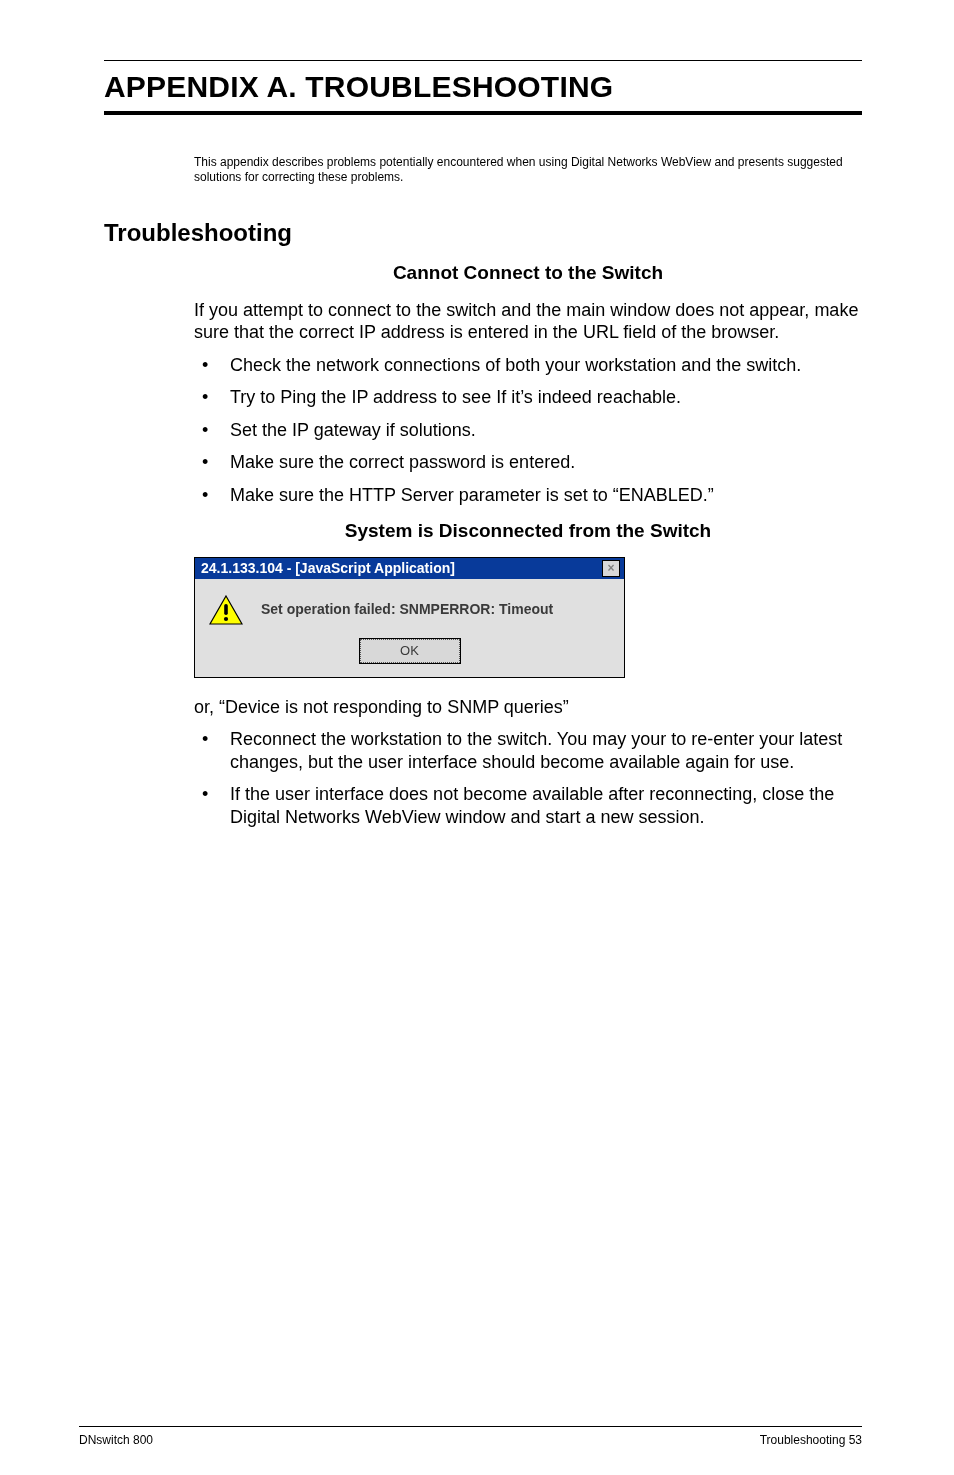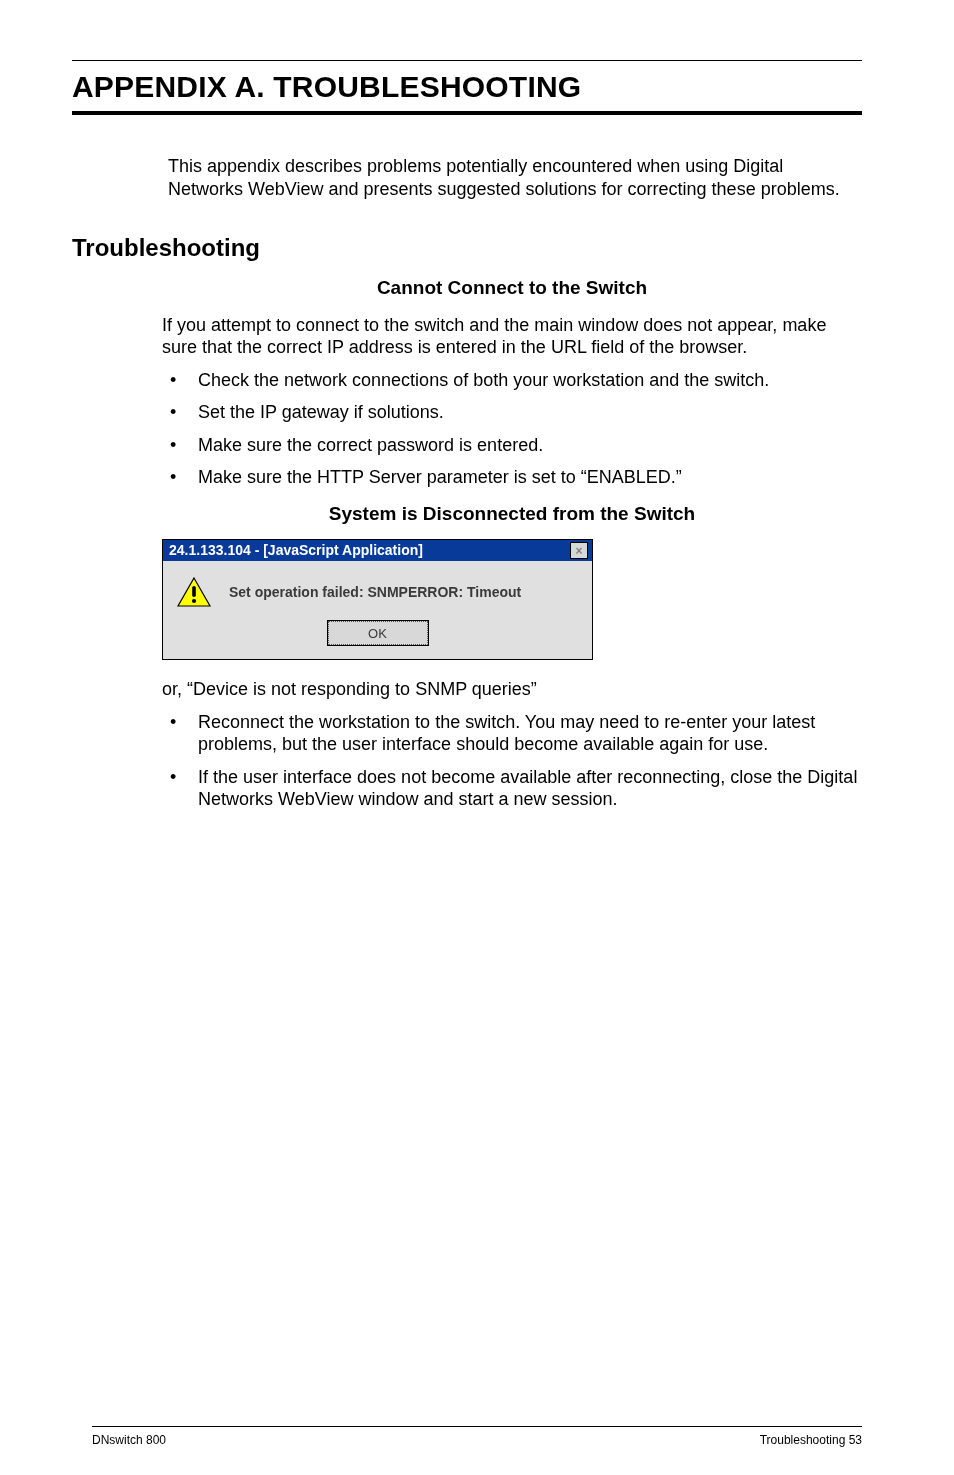--- a/index.html
+++ b/index.html
@@ -1,41 +1,41 @@
 <!DOCTYPE html>
 <html><head>
 <meta charset="utf-8">
 <style>
   * { box-sizing: border-box; margin: 0; padding: 0; }
   html, body { width: 954px; background: #fff; }
   body { font-family: Arial, Helvetica, sans-serif; color: #000; font-size: 18px; line-height: 1.2; }
-  .page { width: 954px; min-height: 1475px; padding: 60px 92px 30px 72px; position: relative; }
+  .page { width: 954px; min-height: 1475px; padding: 60px 92px 30px 104px; position: relative; }
   .rule-thick { border-top: 4px solid #000; margin: 0; }
   .rule-thin { border-top: 1px solid #000; margin: 0; }
   .appendix-title { font-size: 30px; font-weight: bold; margin: 8px 0 6px 0; letter-spacing: 0.2px; }
   .content { margin-left: 90px; }
-  .intro { margin-top: 40px; font-size: 18px; line-height: 1.25; margin-left: 6px; }
+  .intro { margin-top: 40px; font-size: 12px; line-height: 1.25; }
   h2.section { font-size: 24px; font-weight: bold; margin-top: 34px; margin-bottom: 14px; margin-left: 0; }
   h3.subhead { font-size: 19px; font-weight: bold; margin-top: 14px; margin-bottom: 14px; text-align: center; }
   p.body { font-size: 18px; line-height: 1.25; margin-bottom: 10px; }
   ul.bullets { list-style: none; padding-left: 0; margin-top: 6px; }
   ul.bullets li { position: relative; padding-left: 36px; margin-bottom: 10px; font-size: 18px; line-height: 1.25; }
   ul.bullets li::before { content: "•"; position: absolute; left: 8px; top: 0; font-size: 18px; }
   .dialog-wrap { margin-top: 14px; margin-bottom: 18px; }
   .dialog { width: 431px; border: 1px solid #000; background: #e0e0e0; }
   .titlebar { display: flex; align-items: center; justify-content: space-between; background: linear-gradient(#083a9a,#083a9a); padding: 2px 4px 2px 6px; }
   .titlebar-text { color: #fff; font-weight: bold; font-size: 14px; font-family: "MS Sans Serif", Tahoma, Arial, sans-serif; letter-spacing: 0px; }
   .close-btn { width: 18px; height: 17px; background: #d8d8d8; border: 1px solid #000; display:flex; align-items:center; justify-content:center; }
   .close-btn span { color:#808080; font-weight:bold; font-size:12px; line-height:1; font-family: Arial, sans-serif; }
   .dialog-body { display:flex; align-items:center; padding: 16px 14px 10px 14px; gap: 18px; }
   .warn-icon { width: 34px; height: 30px; flex-shrink:0; }
   .dialog-msg { color:#3a3a3a; font-size:14px; font-family: "MS Sans Serif", Tahoma, Arial, sans-serif; font-weight: bold; }
   .dialog-btnrow { display:flex; justify-content:center; padding: 4px 0 14px 0; }
   .ok-btn { width: 100px; height: 24px; background:#d8d8d8; border:1px dotted #555; outline:1px solid #000; color:#3a3a3a; font-size:13px; font-family: Liberation Sans, sans-serif; display:flex; align-items:center; justify-content:center; }
-  .footer { position:absolute; bottom: 28px; left: 92px; right: 92px; }
+  .footer { position:absolute; bottom: 28px; left: 79px; right: 92px; }
   .footer .rule-thin { margin-bottom: 6px; }
   .footer-row { display:flex; justify-content:space-between; font-size: 12px; }
 </style>
 </head>
 <body>
 
 <div class="page">
 
   <div class="rule-thin"></div>
   <h1 class="appendix-title">APPENDIX A.  TROUBLESHOOTING</h1>
@@ -45,20 +45,21 @@
     <p class="intro">This appendix describes problems potentially encountered when using Digital Networks WebView and presents suggested solutions for correcting these problems.</p>
   </div>
 
   <h2 class="section">Troubleshooting</h2>
 
   <div class="content">
     <h3 class="subhead">Cannot Connect to the Switch</h3>
     <p class="body">If you attempt to connect to the switch and the main window does not appear, make sure that the correct IP address is entered in the URL field of the browser.</p>
     <ul class="bullets">
       <li>Check the network connections of both your workstation and the switch.</li>
+      <li>Try to Ping the IP address to see If it’s indeed reachable.</li>
       <li>Set the IP gateway if solutions.</li>
       <li>Make sure the correct password is entered.</li>
       <li>Make sure the HTTP Server parameter is set to “ENABLED.”</li>
     </ul>
 
     <h3 class="subhead">System is Disconnected from the Switch</h3>
 
     <div class="dialog-wrap">
       <div class="dialog">
         <div class="titlebar">
@@ -79,21 +80,21 @@
           <div class="ok-btn">
             <span>OK</span>
           </div>
         </div>
       </div>
     </div>
 
     <p class="body">or, “Device is not responding to SNMP queries”</p>
 
     <ul class="bullets">
-      <li>Reconnect the workstation to the switch. You may need to re-enter your latest problems, but the user interface should become available again for use.</li>
+      <li>Reconnect the workstation to the switch. You may your to re-enter your latest changes, but the user interface should become available again for use.</li>
       <li>If the user interface does not become available after reconnecting, close the Digital Networks WebView window and start a new session.</li>
     </ul>
   </div>
 
   <div class="footer">
     <div class="rule-thin"></div>
     <div class="footer-row">
       <span>DNswitch 800</span>
       <span>Troubleshooting  53</span>
     </div>

